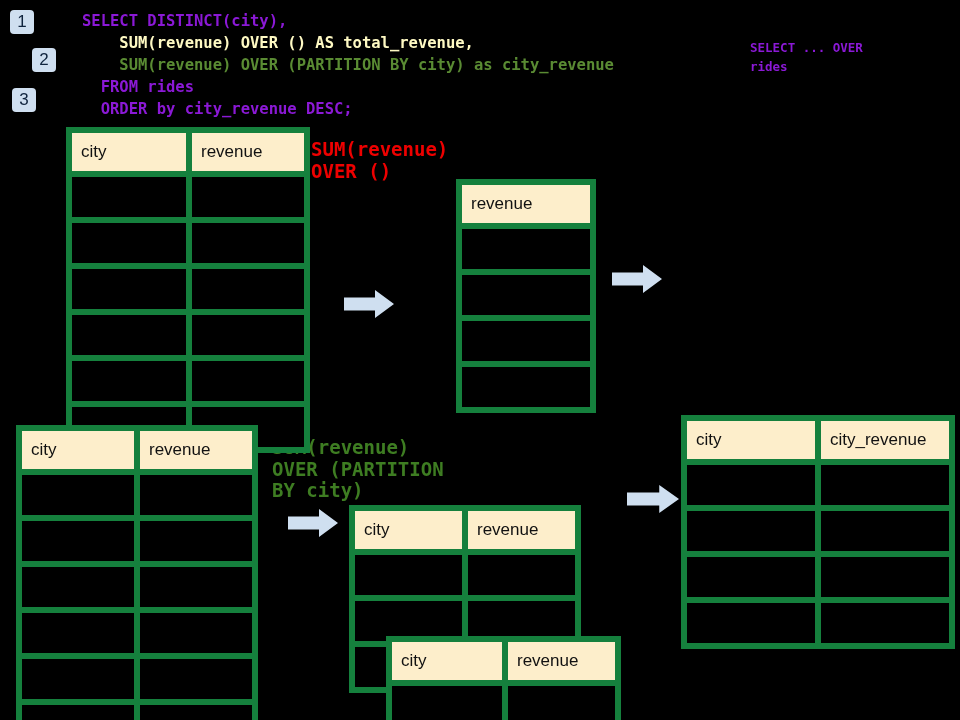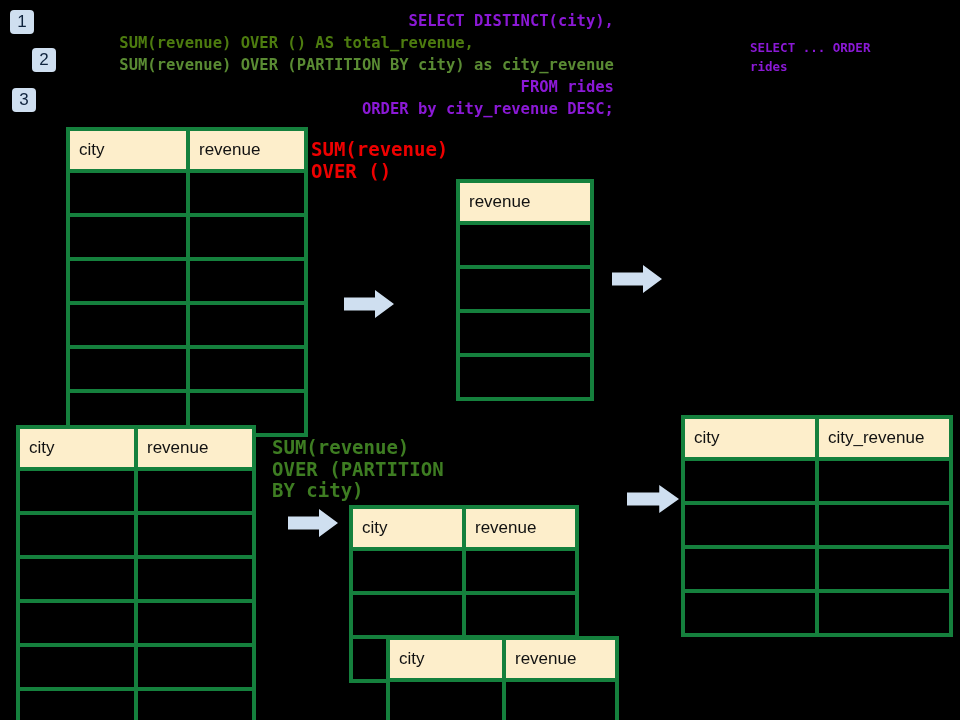--- a/index.html
+++ b/index.html
@@ -34,22 +34,22 @@
   .sql {
     position: absolute;
     font-family: "DejaVu Sans Mono", "Liberation Mono", monospace;
     font-size: 15.5px;
     line-height: 22px;
     white-space: pre;
     font-weight: bold;
     letter-spacing: 0px;
   }
   .sql-line { white-space: pre; }
-  .c-purple { color: #8b19d6; text-align: right; }
-  .c-red    { color: #4d7c0f; }
+  .c-purple { color: #8b19d6; }
+  .c-red    { color: #fef9c3; }
   .c-green  { color: #5a8b33; text-align: right; }
 
   
   .note {
     position: absolute;
     font-family: "DejaVu Sans Mono", "Liberation Mono", monospace;
     font-size: 19px;
     line-height: 21.5px;
     font-weight: bold;
     white-space: pre;
@@ -65,21 +65,21 @@
   }
 
   
   .tbl {
     position: absolute;
     border-collapse: collapse;
     table-layout: fixed;
     background: #000000;
   }
   .tbl th, .tbl td {
-    border: 4px solid #15803d;
+    border: 6px solid #15803d;
     padding: 0;
     margin: 0;
   }
   .tbl th {
     background: #fdeecb;
     color: #111111;
     font-family: "Liberation Sans", sans-serif;
     font-weight: normal;
     font-size: 17px;
     text-align: left;
@@ -103,21 +103,21 @@
 <div id="canvas">
 
   <div id="badges">
       <div class="badge" style="left: 10px; top: 10px;">1</div>
       <div class="badge" style="left: 32px; top: 48px;">2</div>
       <div class="badge" style="left: 12px; top: 88px;">3</div>
     </div>
 
   <div class="sql" id="sql-block" style="left: 82px; top: 10px;"><div class="sql-line c-purple">SELECT DISTINCT(city),</div><div class="sql-line c-red">    SUM(revenue) OVER () AS total_revenue,</div><div class="sql-line c-green">    SUM(revenue) OVER (PARTITION BY city) as city_revenue</div><div class="sql-line c-purple">  FROM rides</div><div class="sql-line c-purple">  ORDER by city_revenue DESC;</div></div>
 
-  <div class="note-sm" id="note-select-from" style="left: 750px; top: 38px; color: rgb(139, 25, 214);">SELECT ... ORDER
+  <div class="note-sm" id="note-select-from" style="left: 750px; top: 38px; color: rgb(139, 25, 214);">SELECT ... OVER
 rides</div>
   <div class="note" id="note-sum-over" style="left: 311px; top: 139px; color: rgb(238, 0, 0);">SUM(revenue)
 OVER ()</div>
   <div class="note" id="note-sum-partition" style="left: 272px; top: 437px; color: rgb(62, 125, 34);">SUM(revenue)
 OVER (PARTITION
 BY city)</div>
 
   <div id="tables">
       <table class="tbl" style="left: 66px; top: 127px;">
         <colgroup>

